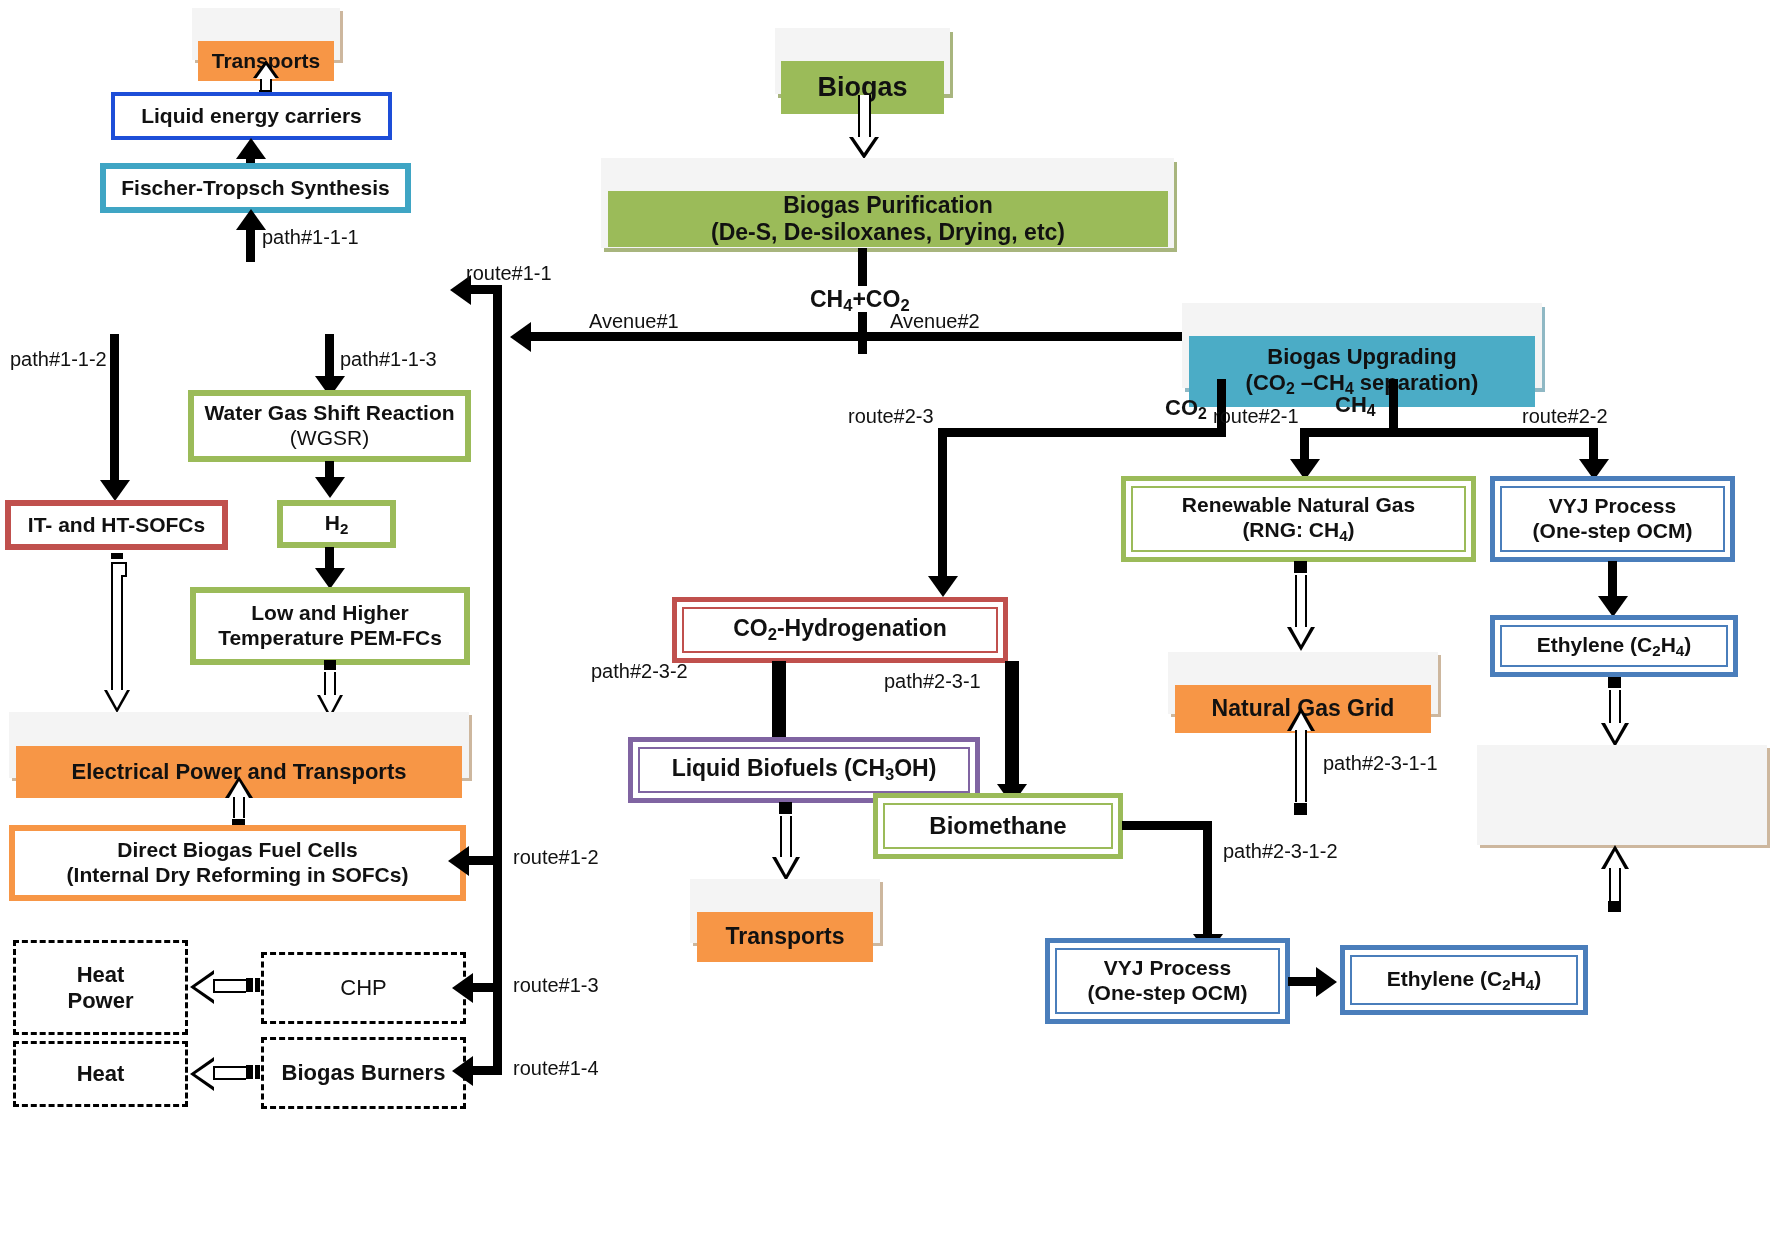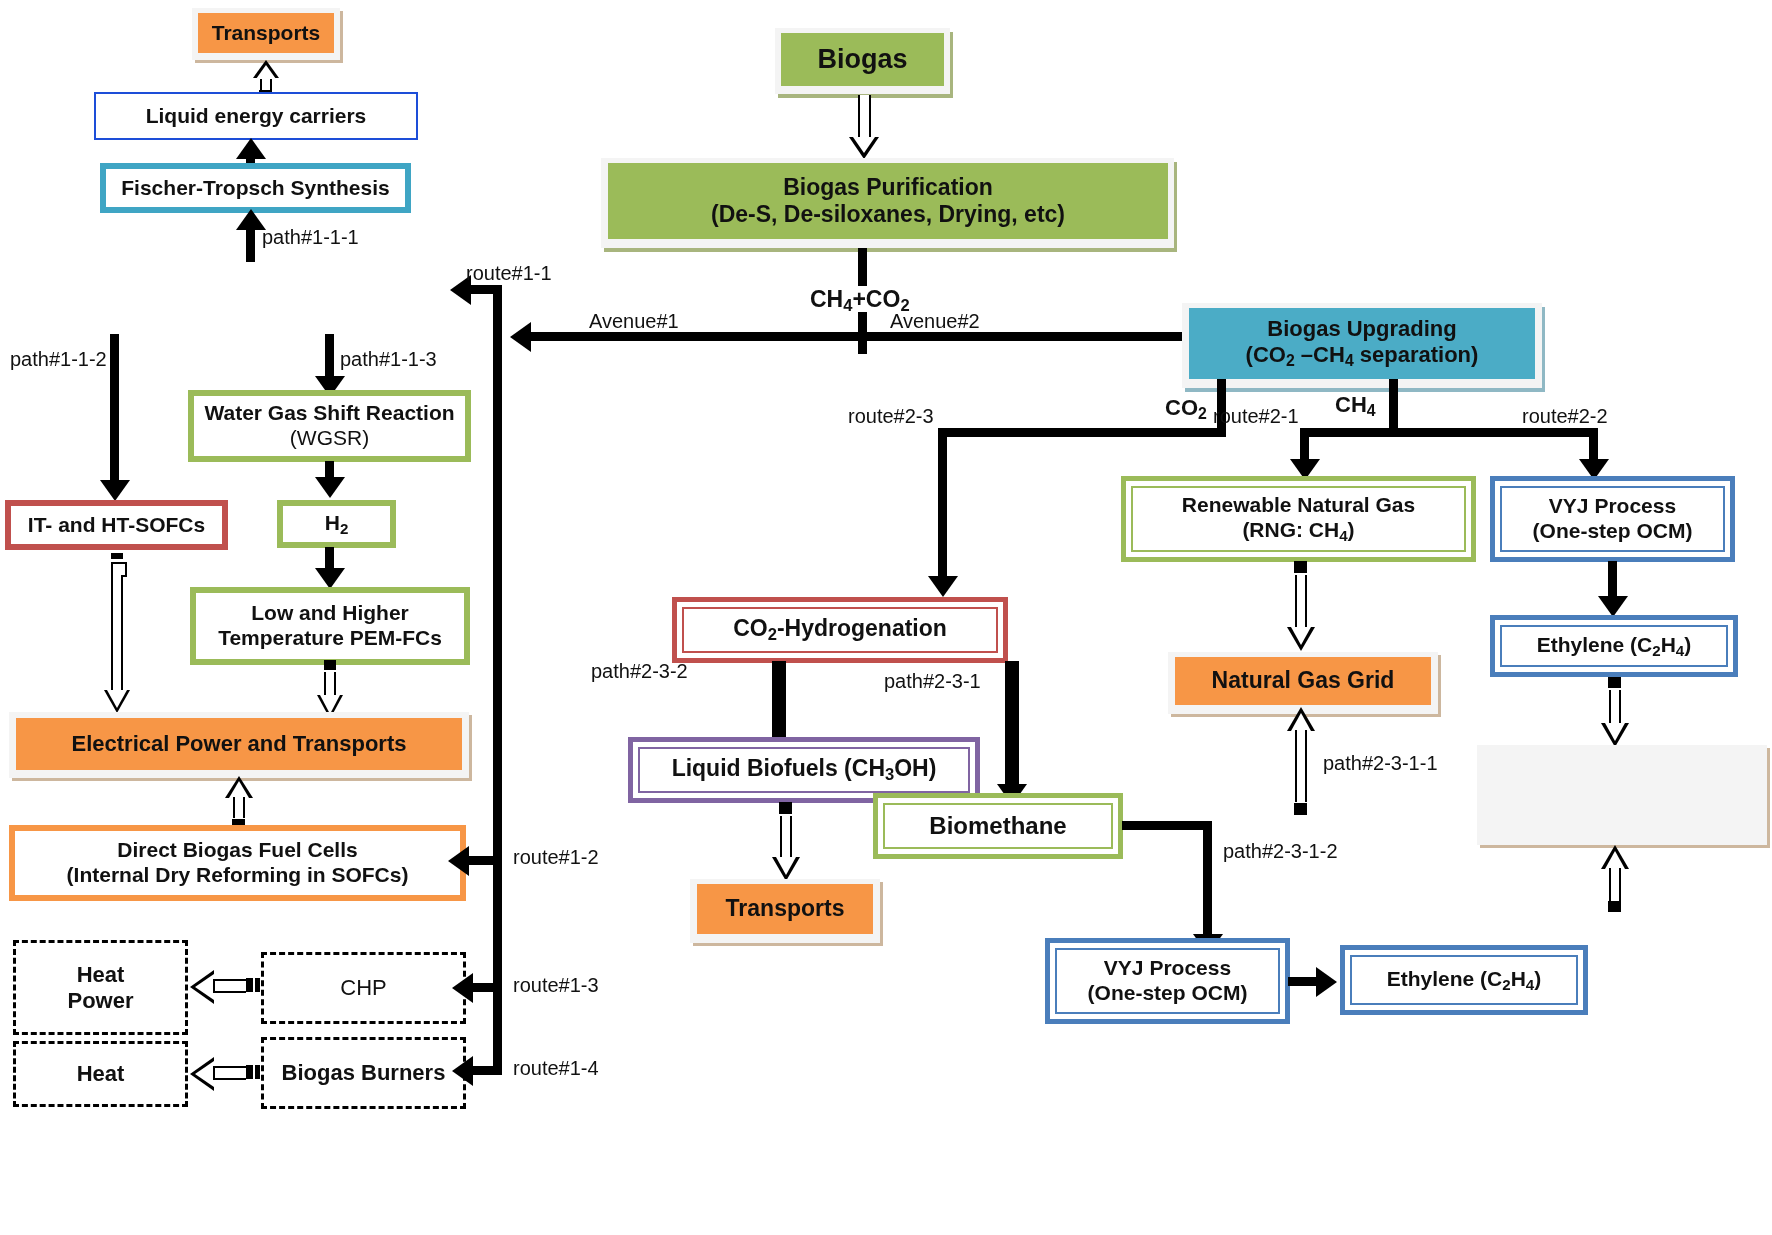--- a/index.html
+++ b/index.html
@@ -16,21 +16,21 @@
   .ol{background:#fff;}
 
   
   .dbl{background:#fff;}
   .dbl::after{content:"";position:absolute;left:3px;top:3px;right:3px;bottom:3px;
               border:2px solid #fff;pointer-events:none;}
   .dblin{position:absolute;left:5px;top:5px;right:5px;bottom:5px;border:2px solid currentColor;
          pointer-events:none;}
 
   
-  .fill{border:none;}
+  .fill{border:none;margin-top:28px;}
   .frame{position:absolute;box-sizing:border-box;background:#f4f4f4;
          box-shadow:3px 3px 0 0 #cdb79e;}
   .frame.greenfrm{box-shadow:3px 4px 0 0 #a8b57e;}
   .frame.tealfrm{box-shadow:3px 4px 0 0 #8fb8c4;}
 
   
   .dash{background:#fff;border:3px dashed #000;}
 
   
   .ln{position:absolute;background:#000;}
@@ -65,21 +65,21 @@
     <span class="txt">Transports</span>
   </div>
 
   <div class="hollow" style="left:253px;top:60px;width:26px;height:35px;">
     <div class="shaft" style="left:7px;top:14px;width:8px;height:21px;"></div>
     <div class="head" style="left:0px;top:0px;border-left:13px solid transparent;border-right:13px solid transparent;border-bottom:18px solid #000;"></div>
     <div class="head" style="left:3px;top:5px;border-left:10px solid transparent;border-right:10px solid transparent;border-bottom:14px solid #fff;"></div>
     <div class="cap" style="left:6px;top:30px;width:12px;height:6px;background:#000;border:none;"></div>
   </div>
 
-  <div class="node ol" style="left:94px;top:92px;width:324px;height:48px;border:2px solid #1d4ed8;font-size:21px;">
+  <div class="node ol" style="left:111px;top:92px;width:281px;height:48px;border:4px solid #1d4ed8;font-size:21px;">
     <span class="txt">Liquid energy carriers</span>
   </div>
 
   <div class="ln vl" style="left:246px;top:147px;height:22px;"></div>
   <div class="ahd up" style="left:236px;top:138px;"></div>
 
   <div class="node ol" style="left:100px;top:163px;width:311px;height:50px;border:6px solid #3FA5C4;font-size:21px;">
     <span class="txt">Fischer-Tropsch Synthesis</span>
   </div>
 
@@ -190,21 +190,21 @@
     <span class="txt">Biogas</span>
   </div>
 
   <div class="hollow" style="left:849px;top:95px;width:30px;height:64px;">
     <div class="shaft" style="left:9px;top:0px;width:9px;height:42px;"></div>
     <div class="head" style="left:0px;top:42px;border-left:15px solid transparent;border-right:15px solid transparent;border-top:22px solid #000;"></div>
     <div class="head" style="left:4px;top:42px;border-left:11px solid transparent;border-right:11px solid transparent;border-top:16px solid #fff;"></div>
   </div>
 
   <div class="frame greenfrm" style="left:601px;top:158px;width:573px;height:90px;"></div>
-  <div class="node fill" style="left:608px;top:163px;width:560px;height:76px;background:#9BBB59;font-size:23px;flex-direction:column;">
+  <div class="node fill" style="left:608px;top:163px;width:560px;height:56px;background:#9BBB59;font-size:23px;flex-direction:column;">
     <span class="txt">Biogas Purification</span>
     <span class="txt">(De-S, De-siloxanes, Drying, etc)</span>
   </div>
 
   <div class="ln vl" style="left:858px;top:248px;height:38px;"></div>
   <div class="lbl b" style="left:810px;top:286px;font-size:23px;">
     <span>CH</span><sub>4</sub><span>+CO</span><sub>2</sub>
   </div>
   <div class="ln vl" style="left:858px;top:312px;height:42px;"></div>
 

